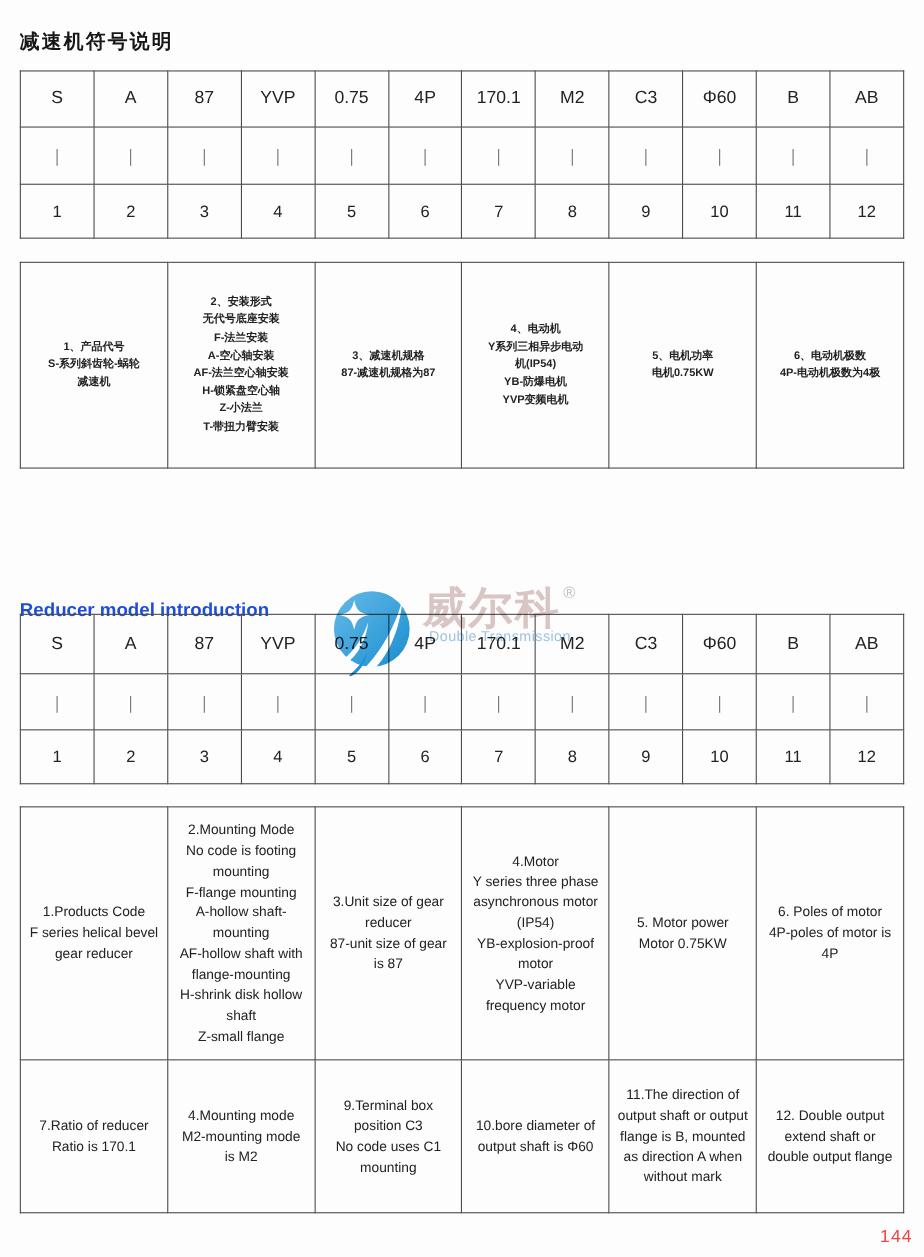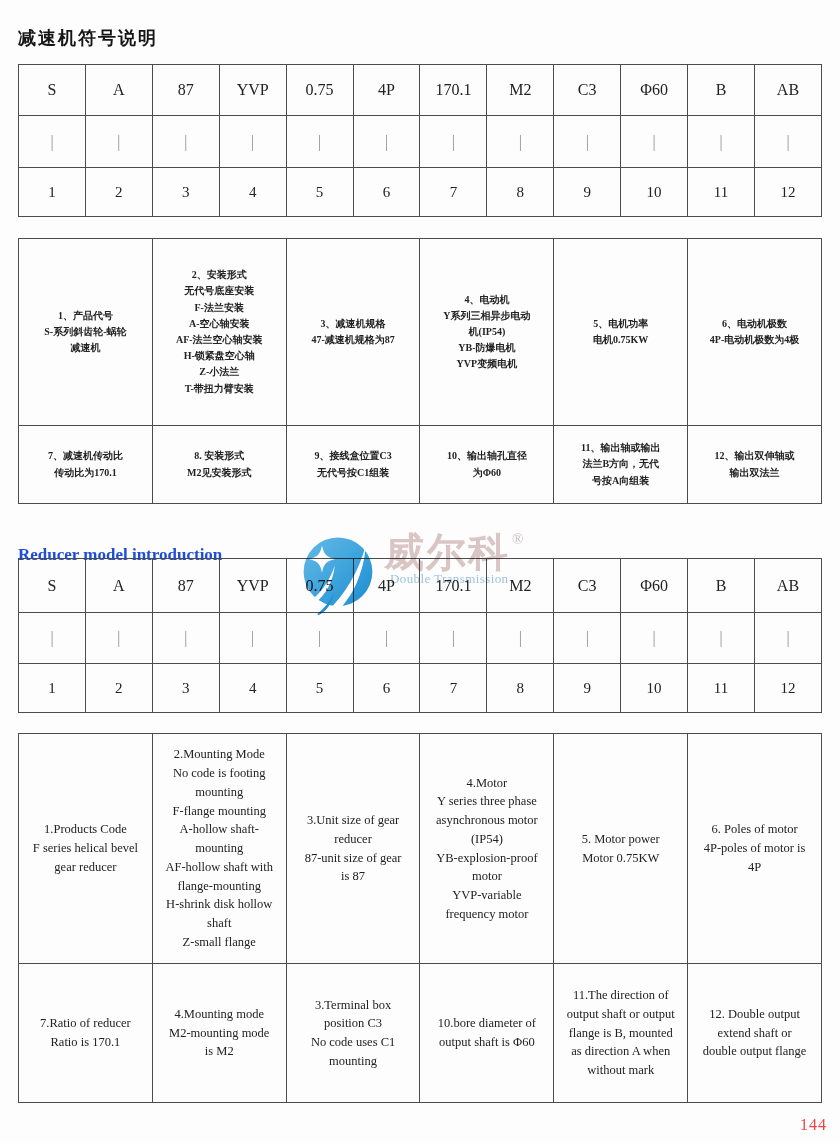--- a/index.html
+++ b/index.html
@@ -1,17 +1,17 @@
 <!DOCTYPE html>
 <html><head>
 <meta charset="utf-8">
 <style>
   html,body{margin:0;padding:0;background:#ffffff;}
   .page{position:relative;width:840px;height:1143px;background:#fdfdfd;overflow:hidden;
-        font-family:Liberation Serif, serif;color:#1c1c1c;}
+        font-family:Liberation Sans, sans-serif;color:#1c1c1c;}
   .abs{position:absolute;}
   .title-cn{font-size:18px;font-weight:700;letter-spacing:2px;color:#161616;}
   .title-en{font-size:17px;font-weight:700;color:#1d4ed8;margin-top:12px;}
   table{border-collapse:collapse;table-layout:fixed;width:804px;}
   td{border:1px solid #4c4c4c;text-align:center;vertical-align:middle;padding:2px;overflow:hidden;}
   .codes td{font-size:16px;color:#222;}
   .seps td{font-size:13px;color:#7a7a7a;}
   .seps span{display:inline-block;transform:scaleY(1.25);}
   .nums td{font-size:15px;color:#222;}
   .expl-cn td{font-size:10px;font-weight:700;line-height:1.62;white-space:pre-line;color:#222;}
@@ -89,45 +89,30 @@
 减速机</td>
       <td>2、安装形式
 无代号底座安装
 F-法兰安装
 A-空心轴安装
 AF-法兰空心轴安装
 H-锁紧盘空心轴
 Z-小法兰
 T-带扭力臂安装</td>
       <td>3、减速机规格
-47-减速机规格为87</td>
+87-减速机规格为87</td>
       <td>4、电动机
 Y系列三相异步电动
 机(IP54)
 YB-防爆电机
 YVP变频电机</td>
       <td>5、电机功率
 电机0.75KW</td>
       <td>6、电动机极数
 4P-电动机极数为4极</td>
-    </tr>
-    <tr style="height:78px;">
-      <td>7、减速机传动比
-传动比为170.1</td>
-      <td>8. 安装形式
-M2见安装形式</td>
-      <td>9、接线盒位置C3
-无代号按C1组装</td>
-      <td>10、输出轴孔直径
-为Φ60</td>
-      <td>11、输出轴或输出
-法兰B方向，无代
-号按A向组装</td>
-      <td>12、输出双伸轴或
-输出双法兰</td>
     </tr>
   </tbody>
     </table>
 
   <div class="abs title-en" style="left:18px;top:533px;">Reducer model introduction</div>
 
   <table class="abs" style="left:18px;top:558px;">
     <tbody>
         <tr class="codes" style="height:54px;">
       <td>S</td>
@@ -208,21 +193,21 @@
       <td>6. Poles of motor
 4P-poles of motor is
 4P</td>
     </tr>
     <tr style="height:139px;">
       <td>7.Ratio of reducer
 Ratio is 170.1</td>
       <td>4.Mounting mode
 M2-mounting mode
 is M2</td>
-      <td>3.Terminal box
+      <td>9.Terminal box
 position C3
 No code uses C1
 mounting</td>
       <td>10.bore diameter of
 output shaft is Φ60</td>
       <td>11.The direction of
 output shaft or output
 flange is B, mounted
 as direction A when
 without mark</td>

